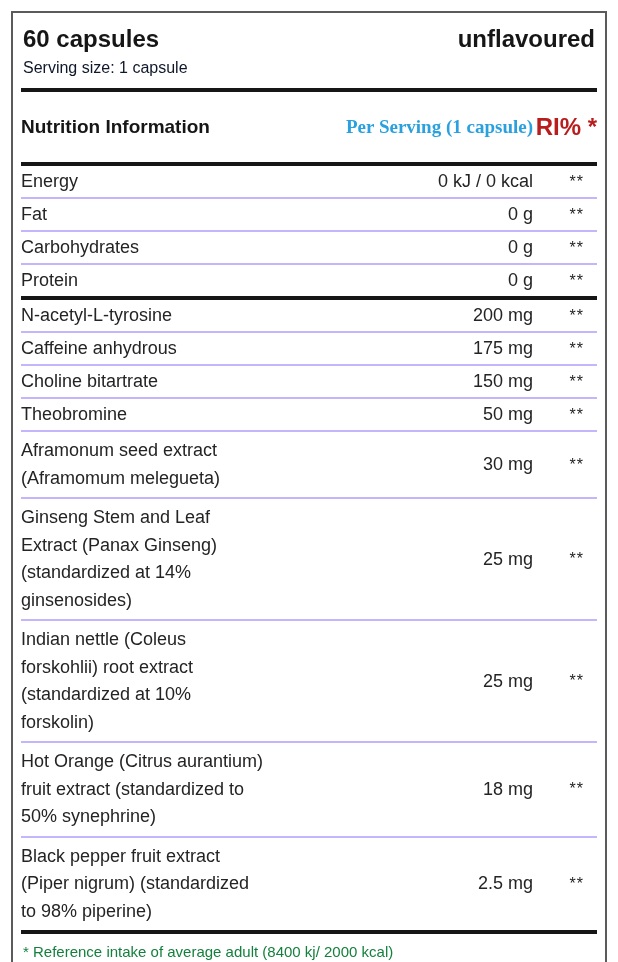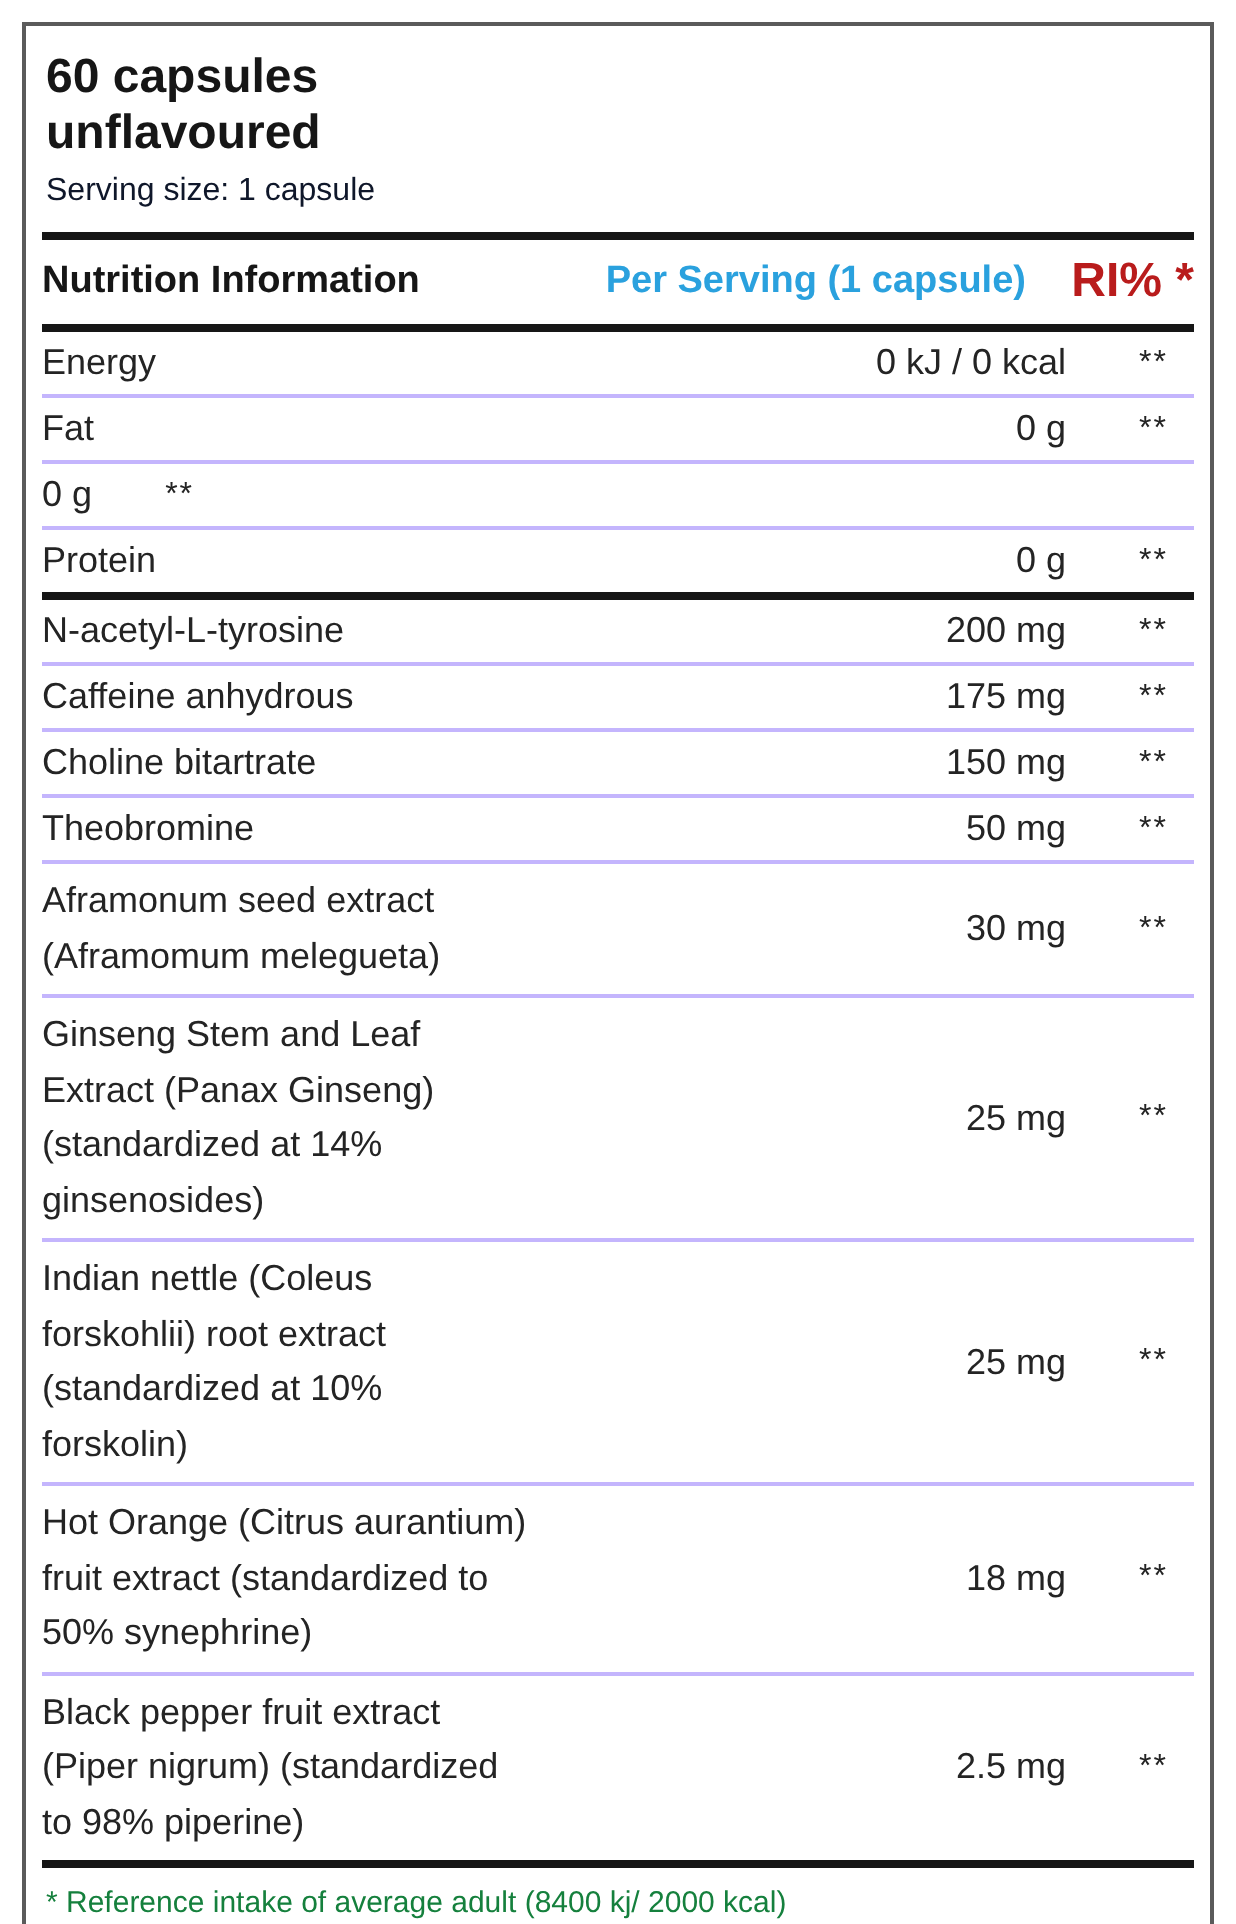--- a/index.html
+++ b/index.html
@@ -14,47 +14,45 @@
     position: absolute;
     left: 11px; top: 11px; right: 11px; bottom: 0;
     border: 2px solid #5b5b5b;
     border-bottom: none;
     background: #fff;
     padding: 0 8px;
   }
   .top-row {
     display: flex;
     justify-content: space-between;
-    align-items: flex-start;
+    align-items: flex-end;
     padding: 12px 2px 2px 2px;
-    flex-direction: column;
   }
   .top-row .capsules, .top-row .flavour {
     font-size: 24px;
     font-weight: bold;
     color: #161616;
   }
   .serving-line {
     font-size: 16px;
     color: #0f172a;
     padding: 3px 2px;
     line-height: 20px;
   }
   .serving-block { padding-bottom: 7px; border-bottom: 4px solid #161616; }
 
   .thead {
     display: flex;
     align-items: center;
     border-bottom: 4px solid #161616;
-    padding: 7px 0;
+    padding: 21px 0;
     font-weight: bold;
-    gap: 20px;
   }
   .thead .col-name { flex: 1; font-size: 19px; color: #161616; }
-  .thead .col-serving { text-align: right; font-size: 19px; color: #2aa1de; }
+  .thead .col-serving { text-align: right; font-size: 19px; color: #2aa1de; font-family: Liberation Serif, serif; }
   .thead .col-ri { width: 64px; text-align: right; font-size: 24px; color: #b91c1c; }
 
   .row {
     display: flex;
     align-items: center;
     border-bottom: 2px solid #c4b5fd;
     padding: 5px 0;
   }
   .row.sep-thick { border-bottom: 4px solid #161616; }
   .cell-name {
@@ -113,20 +111,21 @@
       <span class="cell-ri">**</span>
     </div>
 
     <div class="row">
       <span class="cell-name">Fat</span>
       <span class="cell-value">0 g</span>
       <span class="cell-ri">**</span>
     </div>
 
     <div class="row">
+      <span class="cell-name">Carbohydrates</span>
       <span class="cell-value">0 g</span>
       <span class="cell-ri">**</span>
     </div>
 
     <div class="row sep-thick">
       <span class="cell-name">Protein</span>
       <span class="cell-value">0 g</span>
       <span class="cell-ri">**</span>
     </div>
 

